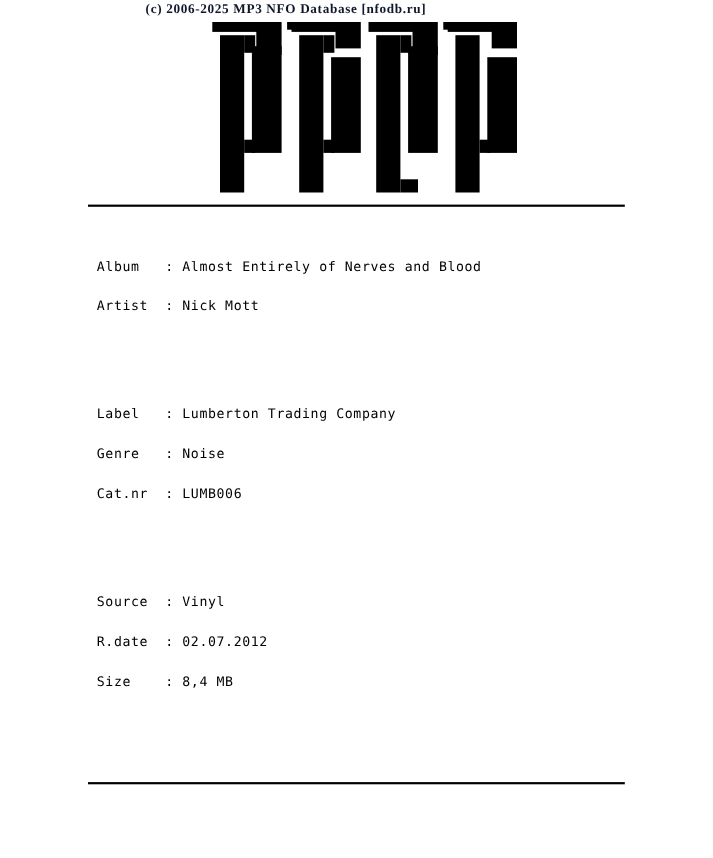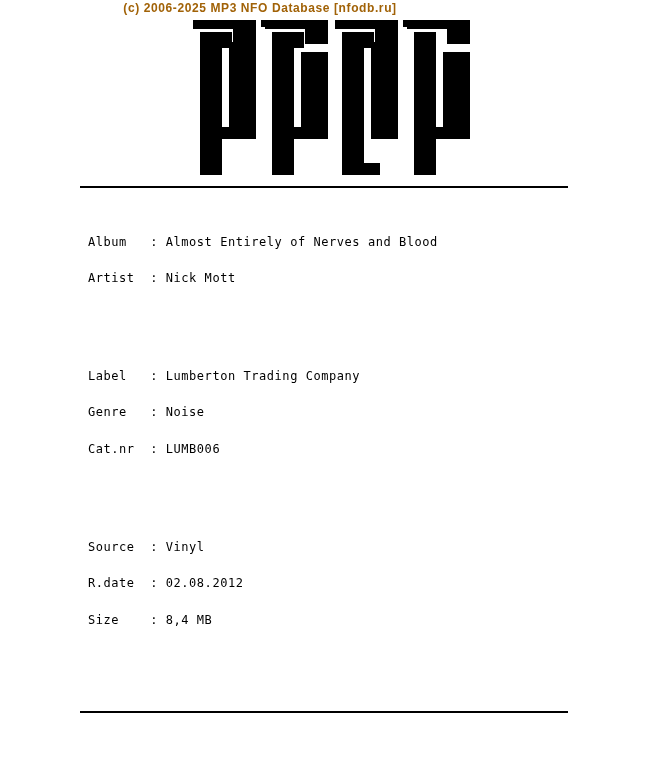--- a/index.html
+++ b/index.html
@@ -16,22 +16,22 @@
     overflow: hidden;
   }
 
   
   .nfo-header {
     position: absolute;
     top: 0px;
     left: 0;
     width: 520px;
     text-align: center;
-    color: #a16207;
-    font-family: Liberation Sans, sans-serif;
+    color: #0f172a;
+    font-family: Liberation Serif, serif;
     font-size: 12px;
     font-weight: bold;
     letter-spacing: 0.6px;
     line-height: 16px;
     white-space: pre;
   }
 
   
   .logo-area {
     position: absolute;
@@ -128,21 +128,21 @@
 
   <span class="blank"></span>
 
   <span class="line">Label   : Lumberton Trading Company</span>
   <span class="line">Genre   : Noise</span>
   <span class="line">Cat.nr  : LUMB006</span>
 
   <span class="blank"></span>
 
   <span class="line">Source  : Vinyl</span>
-  <span class="line">R.date  : 02.08.2012</span>
+  <span class="line">R.date  : 02.07.2012</span>
   <span class="line">Size    : 8,4 MB</span>
 
   <span class="blank"></span>
 
   
   
 
   
 
   

